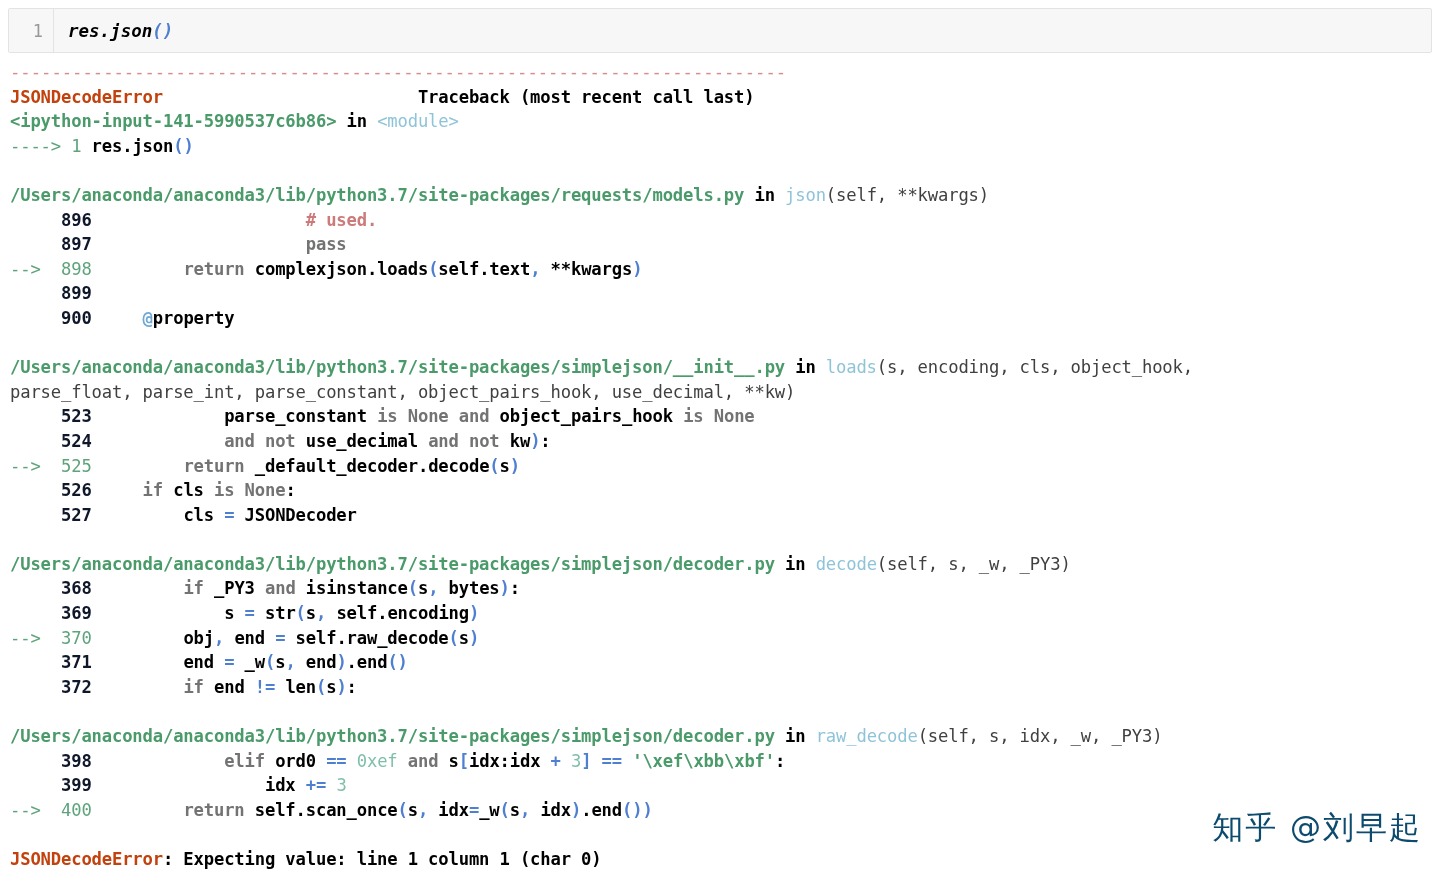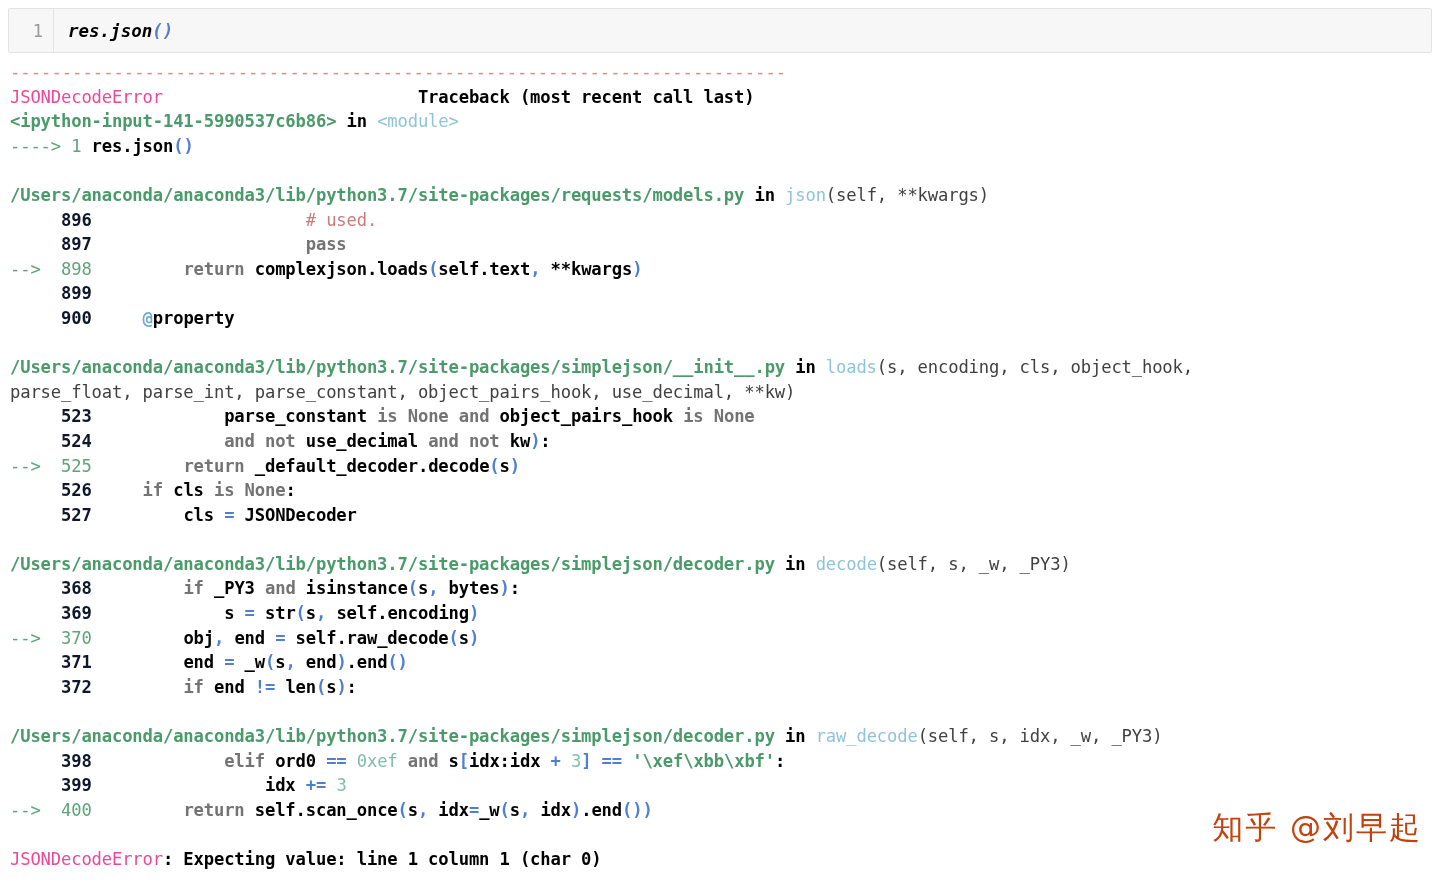--- a/index.html
+++ b/index.html
@@ -74,45 +74,45 @@
     line-height: 24.6px;
     white-space: pre;
     color: #000000;
     font-weight: bold;
     letter-spacing: -0.15px;
   }
   .tb .row { height: 24.6px; }
   .tb .blank { height: 24.6px; }
 
   
-  .c-err     { color: #ec4899; font-weight: normal; }
+  .c-err     { color: #c2410c; font-weight: bold; }
   .c-dash    { color: #d98c8c; font-weight: normal; letter-spacing: 0px;}
   .c-plain   { color: #000000; font-weight: bold; }
   .c-path    { color: #4a9a6a; font-weight: bold; }
   .c-func    { color: #8fc4d8; font-weight: normal; }
   .c-arg     { color: #404040; font-weight: normal; }
   .c-lnum    { color: #0f172a; font-weight: bold; }
   .c-lnum-cur{ color: #5ea37b; font-weight: normal; }
   .c-arrow   { color: #5ea37b; font-weight: normal; }
   .c-kw      { color: #737373; font-weight: bold; }
   .c-num     { color: #7fbfa8; font-weight: normal; }
   .c-paren   { color: #4f7fd1; font-weight: bold; }
-  .c-comment { color: #cc7a7a; font-weight: normal; }
+  .c-comment { color: #cc7a7a; font-weight: bold; }
   .c-deco    { color: #6fa8d4; font-weight: bold; }
   .c-str     { color: #4a9a6a; font-weight: bold; text-align: right; }
   .c-op      { color: #4f7fd1; font-weight: bold; }
 
   
   .watermark {
     position: absolute;
     right: 18px;
     bottom: 42px;
     font-family: "DejaVu Sans", "Liberation Sans", sans-serif;
     font-size: 31px;
-    color: #c2410c;
+    color: #0c4a6e;
     letter-spacing: 2px;
     user-select: none;
     white-space: nowrap;
   }
 </style>
 </head>
 <body>
 
 <div id="notebook">
 

